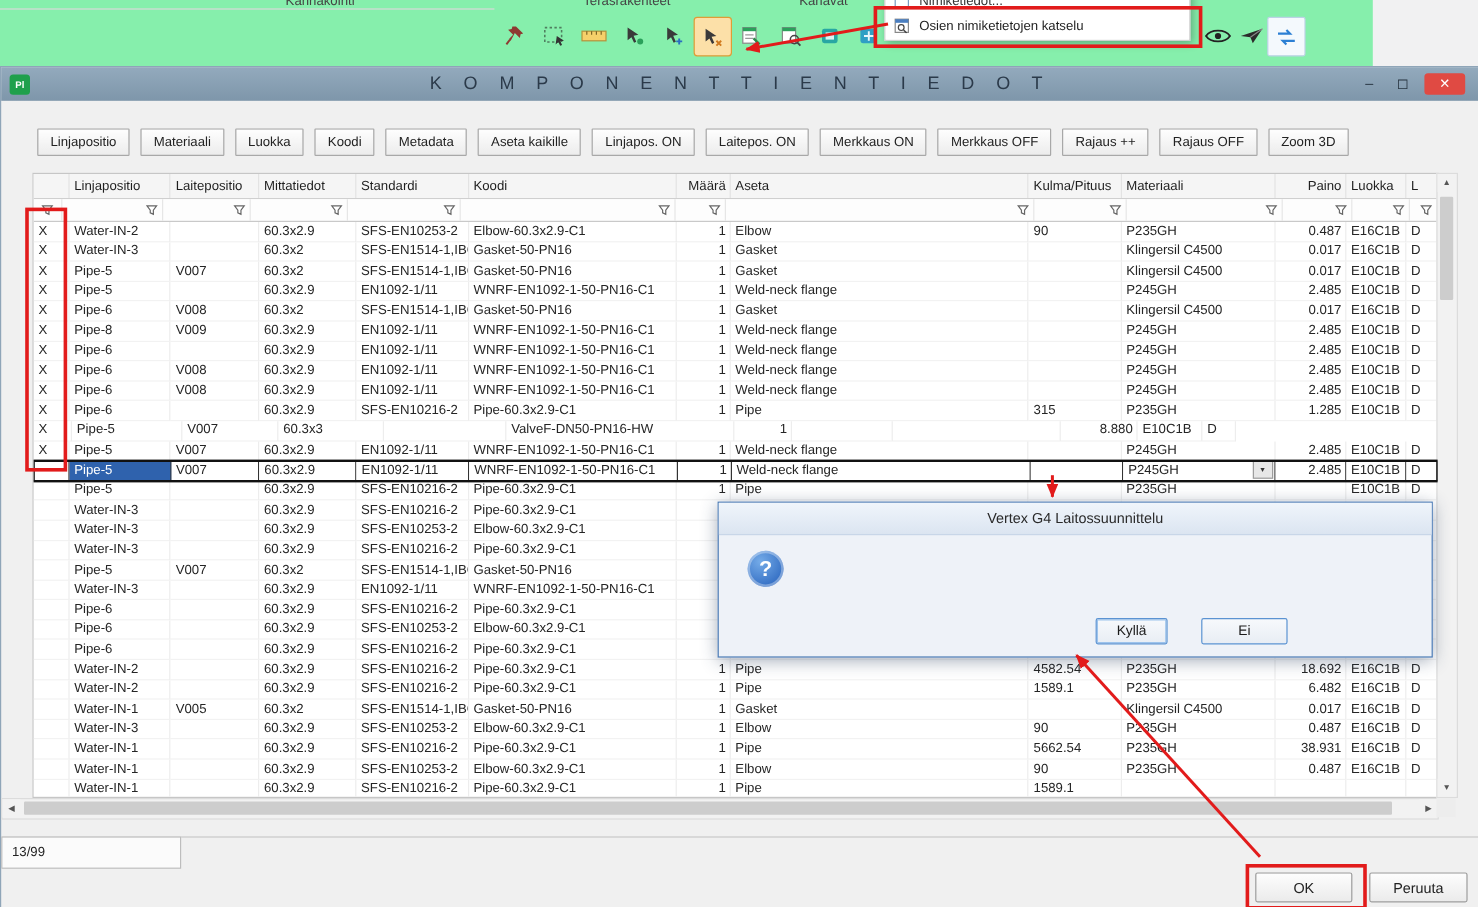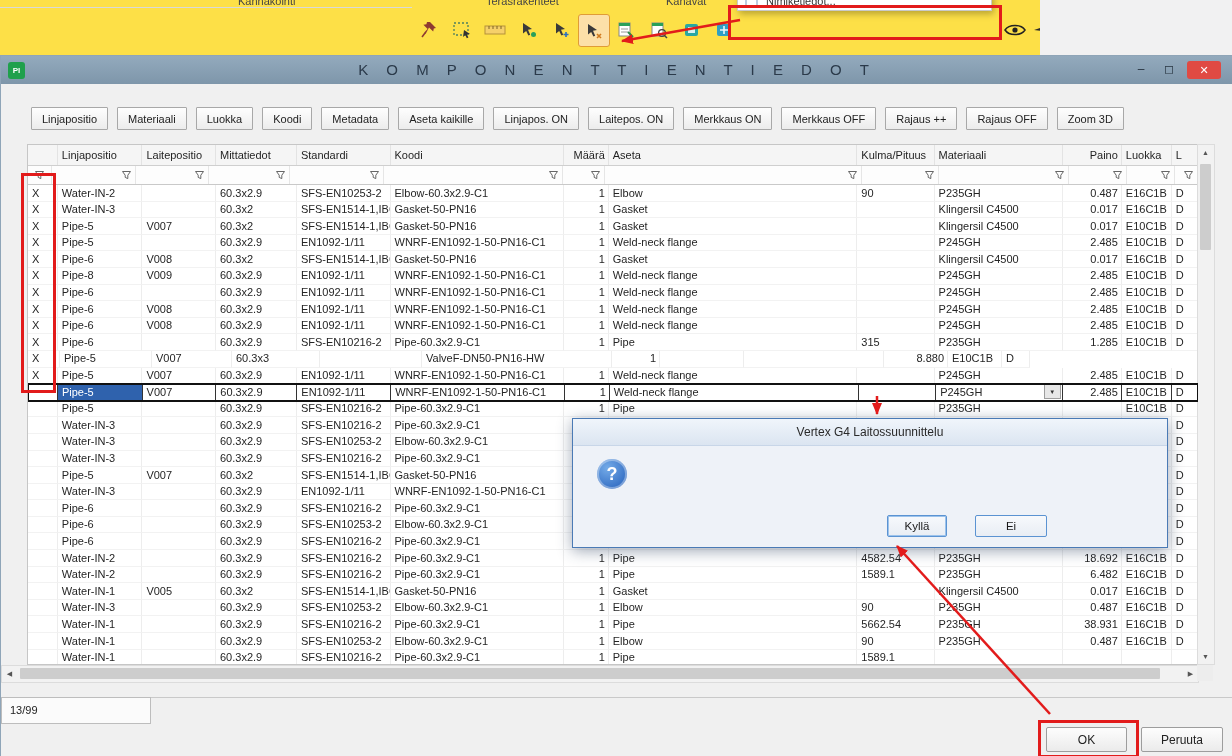--- a/index.html
+++ b/index.html
@@ -1,20 +1,20 @@
 <!DOCTYPE html>
 <html><head>
 <meta charset="utf-8">
 <style>
   html,body{margin:0;padding:0}
   body{font-family:"Liberation Sans",sans-serif;background:#fff}
   .screen{position:relative;width:1232px;height:756px;overflow:hidden;background:#f1f1f2}
 
   
-  .topstrip{position:absolute;left:0;top:0;width:1040px;height:55px;background:#fde047;overflow:hidden;z-index:5}
+  .topstrip{position:absolute;left:0;top:0;width:1144px;height:55px;background:#86efac;overflow:hidden;z-index:5}
   .ribbon-edge{position:absolute;left:0;top:7px;width:412px;border-top:1px solid #d9d9d9}
   .tab-label{position:absolute;top:-5px;font-size:11px;color:#444;white-space:nowrap}
   .tool-icon{position:absolute;top:14px;width:30px;height:31px;border-radius:3px;display:flex;align-items:center;justify-content:center}
   .tool-icon.hl{background:#fce0a8;border:1px solid #e09c36}
   .right-box{border:1px solid #bcd2e6;background:#f4f9fd;border-radius:2px}
 
   .menu-pop{position:absolute;left:737px;top:-9px;width:253px;background:#fff;border:1px solid #c9c9c9;box-shadow:2px 3px 7px rgba(0,0,0,.28)}
   .menu-row{height:23px;display:flex;align-items:center;gap:8px;padding-left:7px;font-size:11px;color:#1e1e1e;white-space:nowrap;background:#fff}
   .menu-row.hdr{height:18px;color:#333}
 
@@ -54,21 +54,21 @@
   .sb-thumb{position:absolute;background:#cdcdcd;border-radius:1px}
   .corner{position:absolute;left:1196px;top:609px;width:16px;height:16px;background:#ededed}
 
   .bottom-sep{position:absolute;left:0;top:641px;width:100%;border-top:1px solid #c9c9c9}
   .status-box{position:absolute;left:0;top:641px;width:140px;height:25px;background:#fbfbfb;border:1px solid #bdbdbd;font-size:11px;color:#222;line-height:24px;padding-left:8px}
   .foot-btn{position:absolute;top:671px;height:25px;font-size:12px;color:#222;background:linear-gradient(#fdfdfd,#ebebeb);border:1px solid #9d9d9d;border-radius:2px}
   .foot-btn.ok{left:1045px;width:81px}
   .foot-btn.cancel{left:1140px;width:82px}
 
   
-  .dialog{position:absolute;left:572px;top:418px;width:594px;height:128px;background:#eef2f8;border:1px solid #4a7ab5;box-shadow:0 3px 14px rgba(40,60,90,.45);z-index:50}
+  .dialog{position:absolute;left:598px;top:418px;width:594px;height:128px;background:#eef2f8;border:1px solid #4a7ab5;box-shadow:0 3px 14px rgba(40,60,90,.45);z-index:50}
   .dlg-title{height:26px;line-height:26px;text-align:center;font-size:12px;color:#2a2a2a;background:linear-gradient(#f0f5fb,#dbe5f1);border-bottom:1px solid #c8d6e8}
   .dlg-qicon{position:absolute;left:24px;top:40px;width:30px;height:30px;border-radius:50%;background:radial-gradient(circle at 35% 30%,#74abe8,#1f5bb8);color:#fff;font-size:18px;font-weight:bold;display:flex;align-items:center;justify-content:center;box-shadow:inset 0 0 0 2px rgba(255,255,255,.35)}
   .dlg-msg{position:absolute;left:82px;top:44px;font-size:11.5px;color:#111;white-space:nowrap}
   .dlg-btn{position:absolute;top:96px;height:22px;font-size:11.5px;color:#1a1a1a;background:linear-gradient(#f7f9fc,#e8edf4);border:1px solid #5b93d2;border-radius:2px}
   .dlg-btn.yes{left:314px;width:60px;box-shadow:0 0 0 1px #9cc3ec inset}
   .dlg-btn.no{left:402px;width:72px}
 
   
   .redbox{position:absolute;border:3px solid #e21b1b;z-index:60;pointer-events:none}
   .ann{position:absolute;left:0;top:0;z-index:70;pointer-events:none}
@@ -167,20 +167,29 @@
         </svg>
     </div>
 
     <div class="menu-pop">
       <div class="menu-row hdr">
         <svg width="13" height="13" viewBox="0 0 13 13">
             <rect x="1" y="1" width="11" height="11" fill="#fff" stroke="#7a9ac0"></rect>
             <rect x="1" y="1" width="11" height="3" fill="#4a7ec0"></rect>
           </svg>
         <span>Nimiketiedot...</span>
+      </div>
+      <div class="menu-row">
+        <svg width="13" height="13" viewBox="0 0 13 13">
+            <rect x="1" y="1" width="11" height="11" fill="#fff" stroke="#888"></rect>
+            <rect x="1" y="1" width="11" height="3" fill="#4a7ec0"></rect>
+            <circle cx="6" cy="8" r="2.4" fill="none" stroke="#444"></circle>
+            <path d="M8 10l2.5 2.5" stroke="#444" stroke-width="1.3"></path>
+          </svg>
+        <span>Osien nimiketietojen katselu</span>
       </div>
     </div>
   </div>
 
   <div class="window">
     <div class="titlebar">
       <div class="app-ico">Pl</div>
       <div class="title">K O M P O N E N T T I E N   T I E D O T</div>
       <div class="winbtn min">–</div>
       <div class="winbtn max">◻</div>

